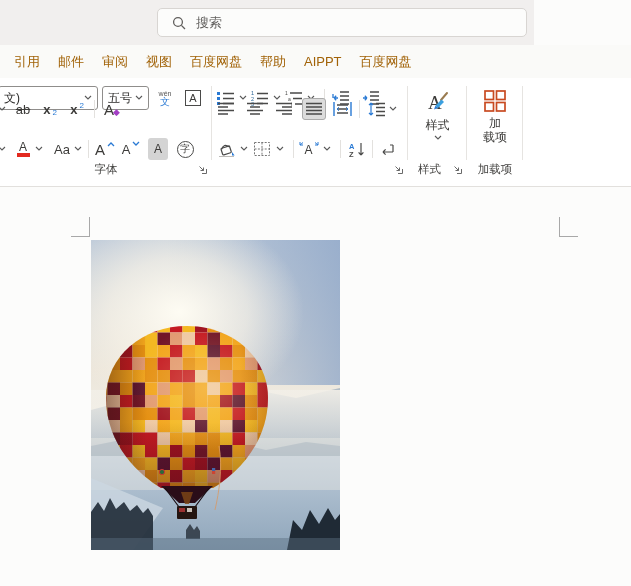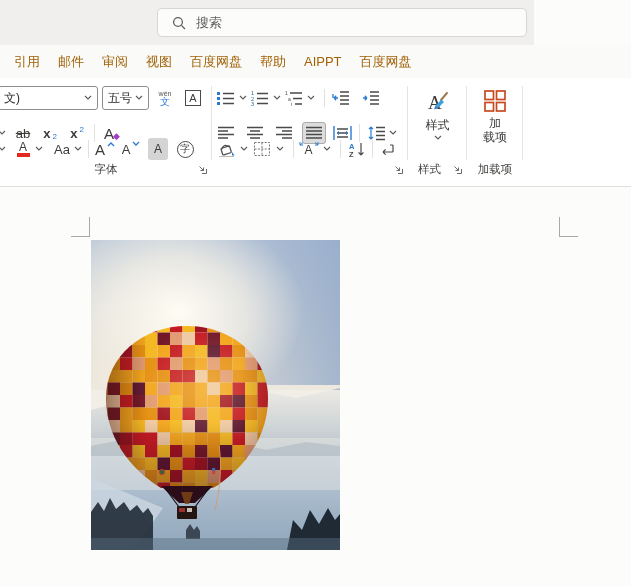--- a/index.html
+++ b/index.html
@@ -18,21 +18,21 @@
   .tab{font-size:13px;color:#a16207;white-space:nowrap;cursor:default}
 
   
   #ribbon{position:absolute;left:0;top:78px;width:631px;height:109px;background:#ffffff;
     border-bottom:1px solid #e2e0dd;display:flex}
   .grp{position:relative;height:100%}
   .grp::after{content:"";position:absolute;right:0;top:8px;height:74px;width:1px;background:#e6e4e1}
   .grp-label{position:absolute;top:84px;left:0;right:0;text-align:center;font-size:11.5px;color:#454442}
   .launcher{position:absolute;right:4px;top:86px;width:11px;height:11px}
   .r{position:absolute;left:0;display:flex;align-items:center}
-  .r1{top:8px;height:24px}.r2{top:44px;height:22px}.r3{top:60px;height:22px}
+  .r1{top:8px;height:24px}.r2{top:20px;height:22px}.r3{top:60px;height:22px}
   .ibtn{height:22px;min-width:20px;display:flex;align-items:center;justify-content:center;gap:2px;border-radius:3px}
   .ibtn.sel{background:#dcdcdc;border:1px solid #ababab}
   .cv{width:8px;height:6px}
   .cv path{fill:none;stroke:#5a5a5a;stroke-width:1.1}
   .vd{width:1px;height:18px;background:#e3e1de;margin:0 4px}
   .combo{height:24px;border:1px solid #8f8d8b;border-radius:3px;background:#fff;display:flex;align-items:center;
     font-size:12px;color:#2b2a29;padding:0 5px;justify-content:space-between}
   .glyph{font-size:13px;color:#3c3b39}
   .bigbtn{display:flex;flex-direction:column;align-items:center;padding-top:11px;gap:3px;height:100%}
   .bigbtn .bl{font-size:12px;color:#3c3b39;line-height:14px;text-align:center}

